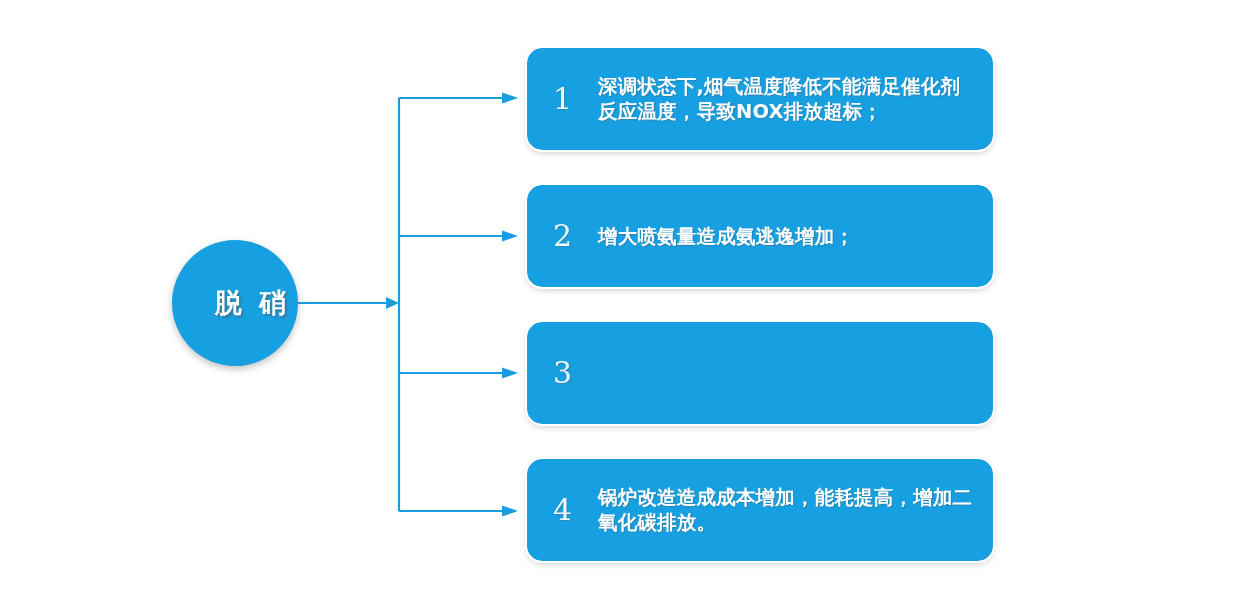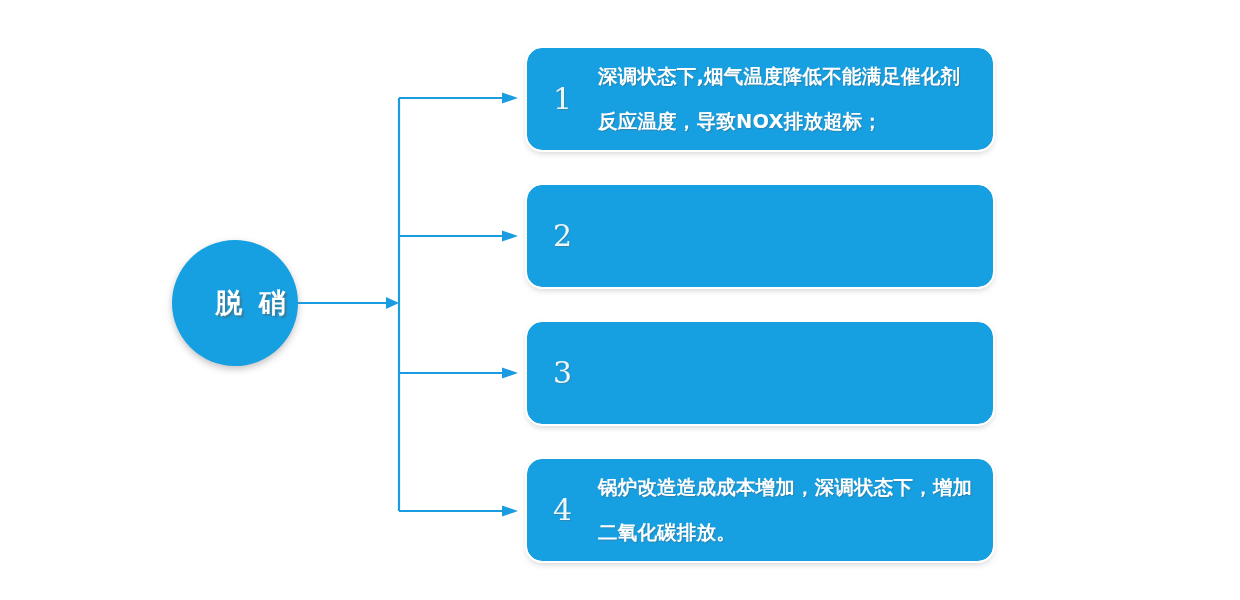--- a/index.html
+++ b/index.html
@@ -49,21 +49,21 @@
     justify-content: center;
   }
   .hub-line {
     color: #ffffff;
     font-size: 27px;
     font-weight: bold;
     line-height: 37px;
     letter-spacing: 5px;
     text-indent: 5px;
     text-shadow: 2px 2px 2px rgba(90,90,90,0.55);
-    font-family: Liberation Serif, serif;
+    font-family: Liberation Sans, sans-serif;
     white-space: nowrap;
     margin-left: 31px;
   }
 
   
   .item-box {
     position: absolute;
     left: 527px;
     width: 466px;
     height: 102px;
@@ -101,21 +101,21 @@
     font-weight: normal;
     line-height: 1;
     text-shadow: 1px 1px 1px rgba(90,90,90,0.35);
   }
   .item-text {
     flex: 1 1 auto;
     padding-right: 16px;
     color: #ffffff;
     font-size: 19.5px;
     font-weight: bold;
-    line-height: 45px;
+    line-height: 25px;
     letter-spacing: 0.2px;
     text-shadow: 1px 1px 1px rgba(80,80,80,0.35);
     font-family: "DejaVu Sans", "Liberation Sans", sans-serif;
   }
 </style>
 </head>
 <body>
 
 <div id="diagram">
 
@@ -144,24 +144,25 @@
     <span class="hub-line">脱 硝</span>
   </div>
 
   <div class="item-box" id="box-1">
     <span class="item-index">1</span>
     <span class="item-text">深调状态下,烟气温度降低不能满足催化剂反应温度，导致NOX排放超标；</span>
   </div>
 
   <div class="item-box" id="box-2">
     <span class="item-index">2</span>
+    <span class="item-text">增大喷氨量造成氨逃逸增加；</span>
   </div>
 
   <div class="item-box" id="box-3">
     <span class="item-index">3</span>
   </div>
 
   <div class="item-box" id="box-4">
     <span class="item-index">4</span>
-    <span class="item-text">锅炉改造造成成本增加，深调状态下，增加二氧化碳排放。</span>
+    <span class="item-text">锅炉改造造成成本增加，能耗提高，增加二氧化碳排放。</span>
   </div>
 
 </div>
 
 </body></html>

